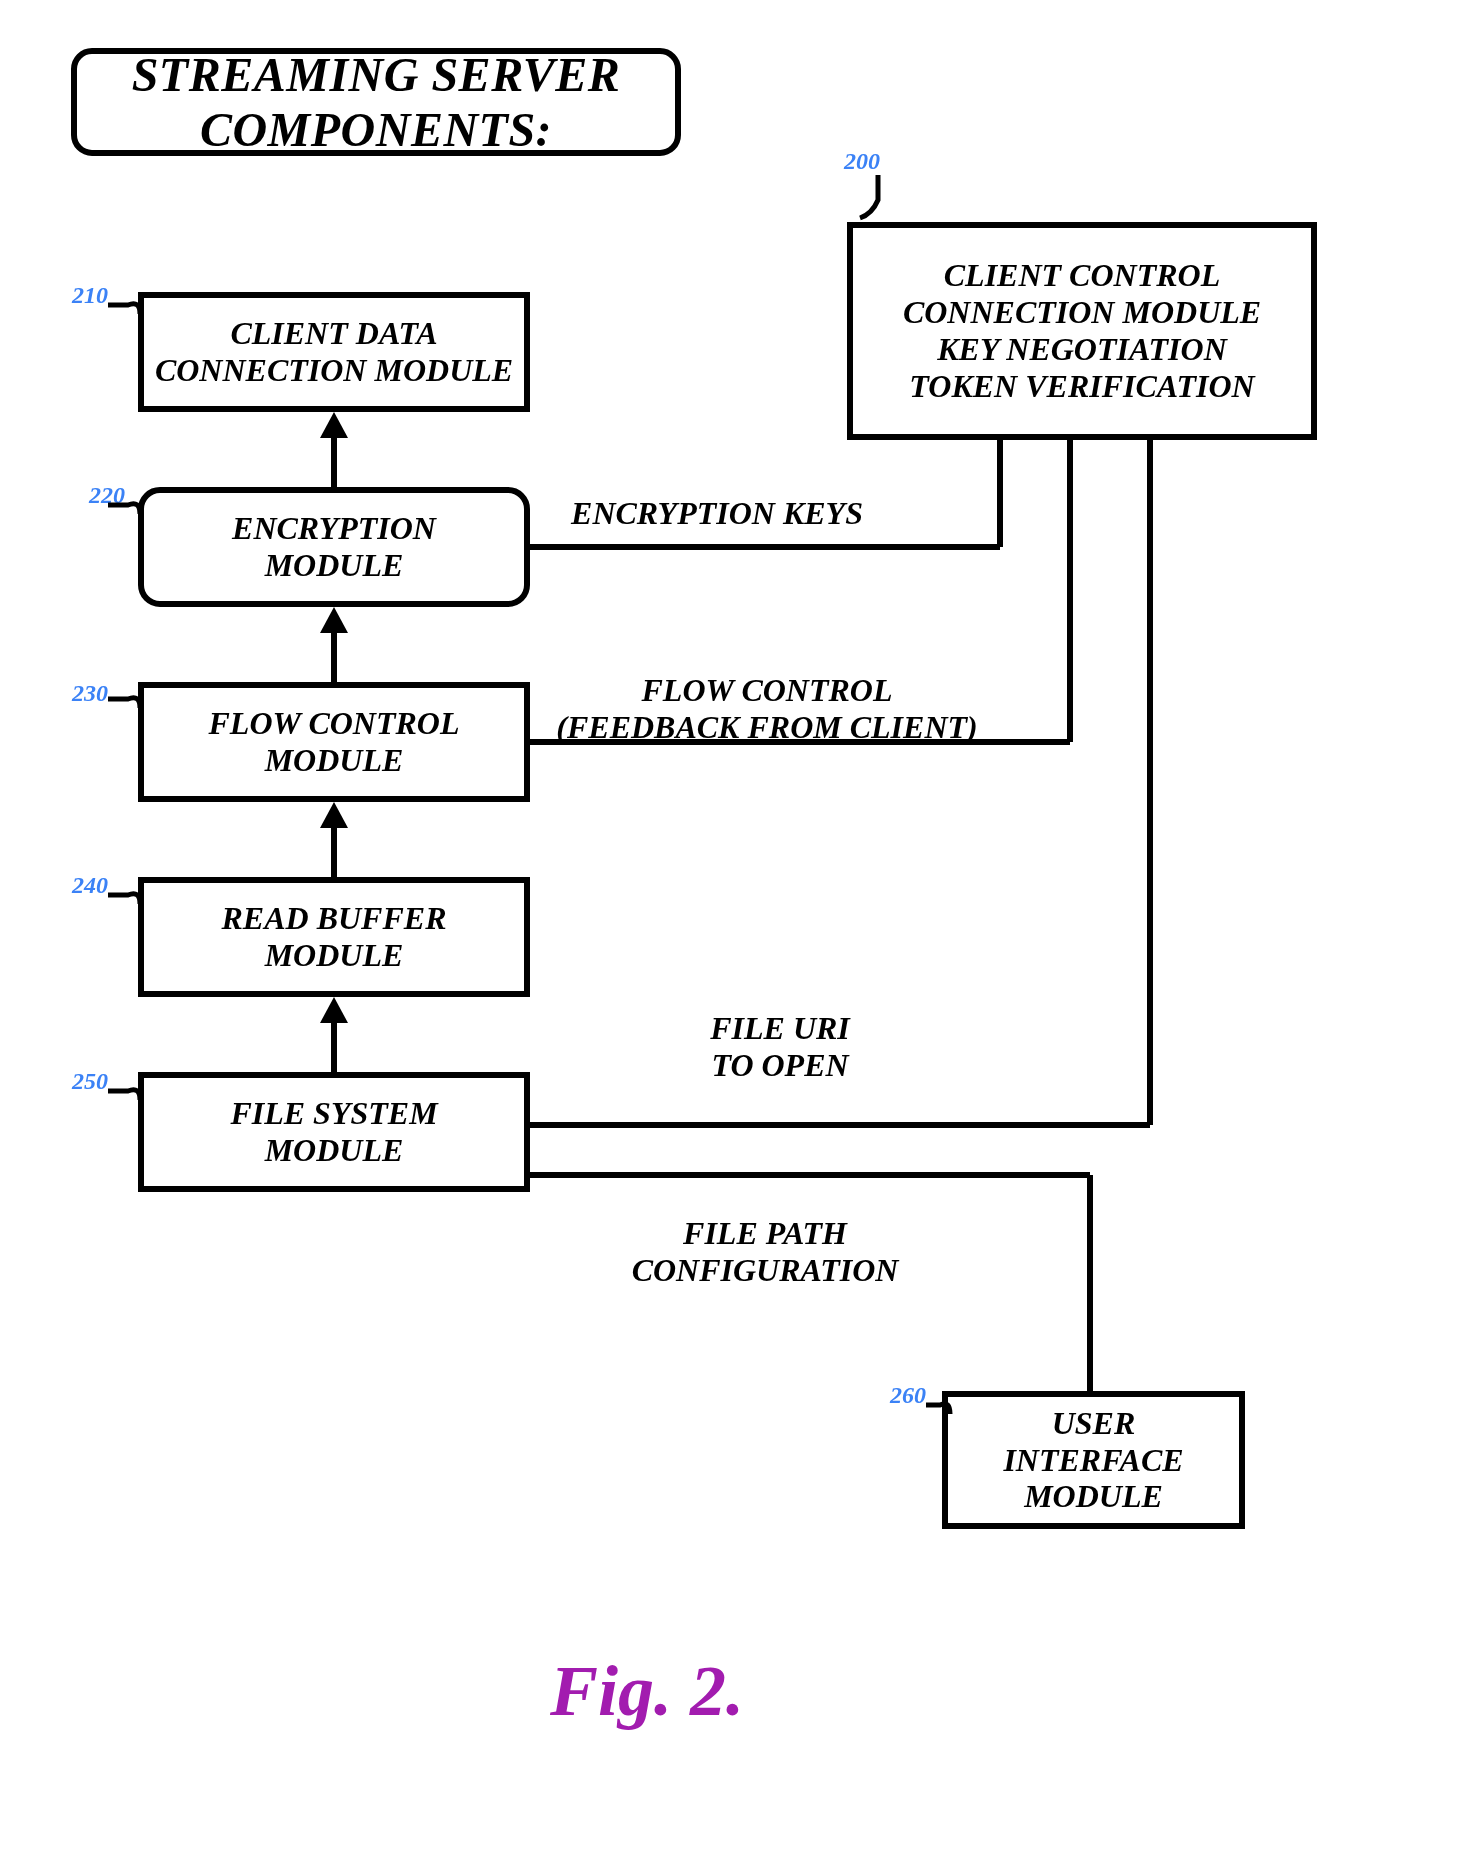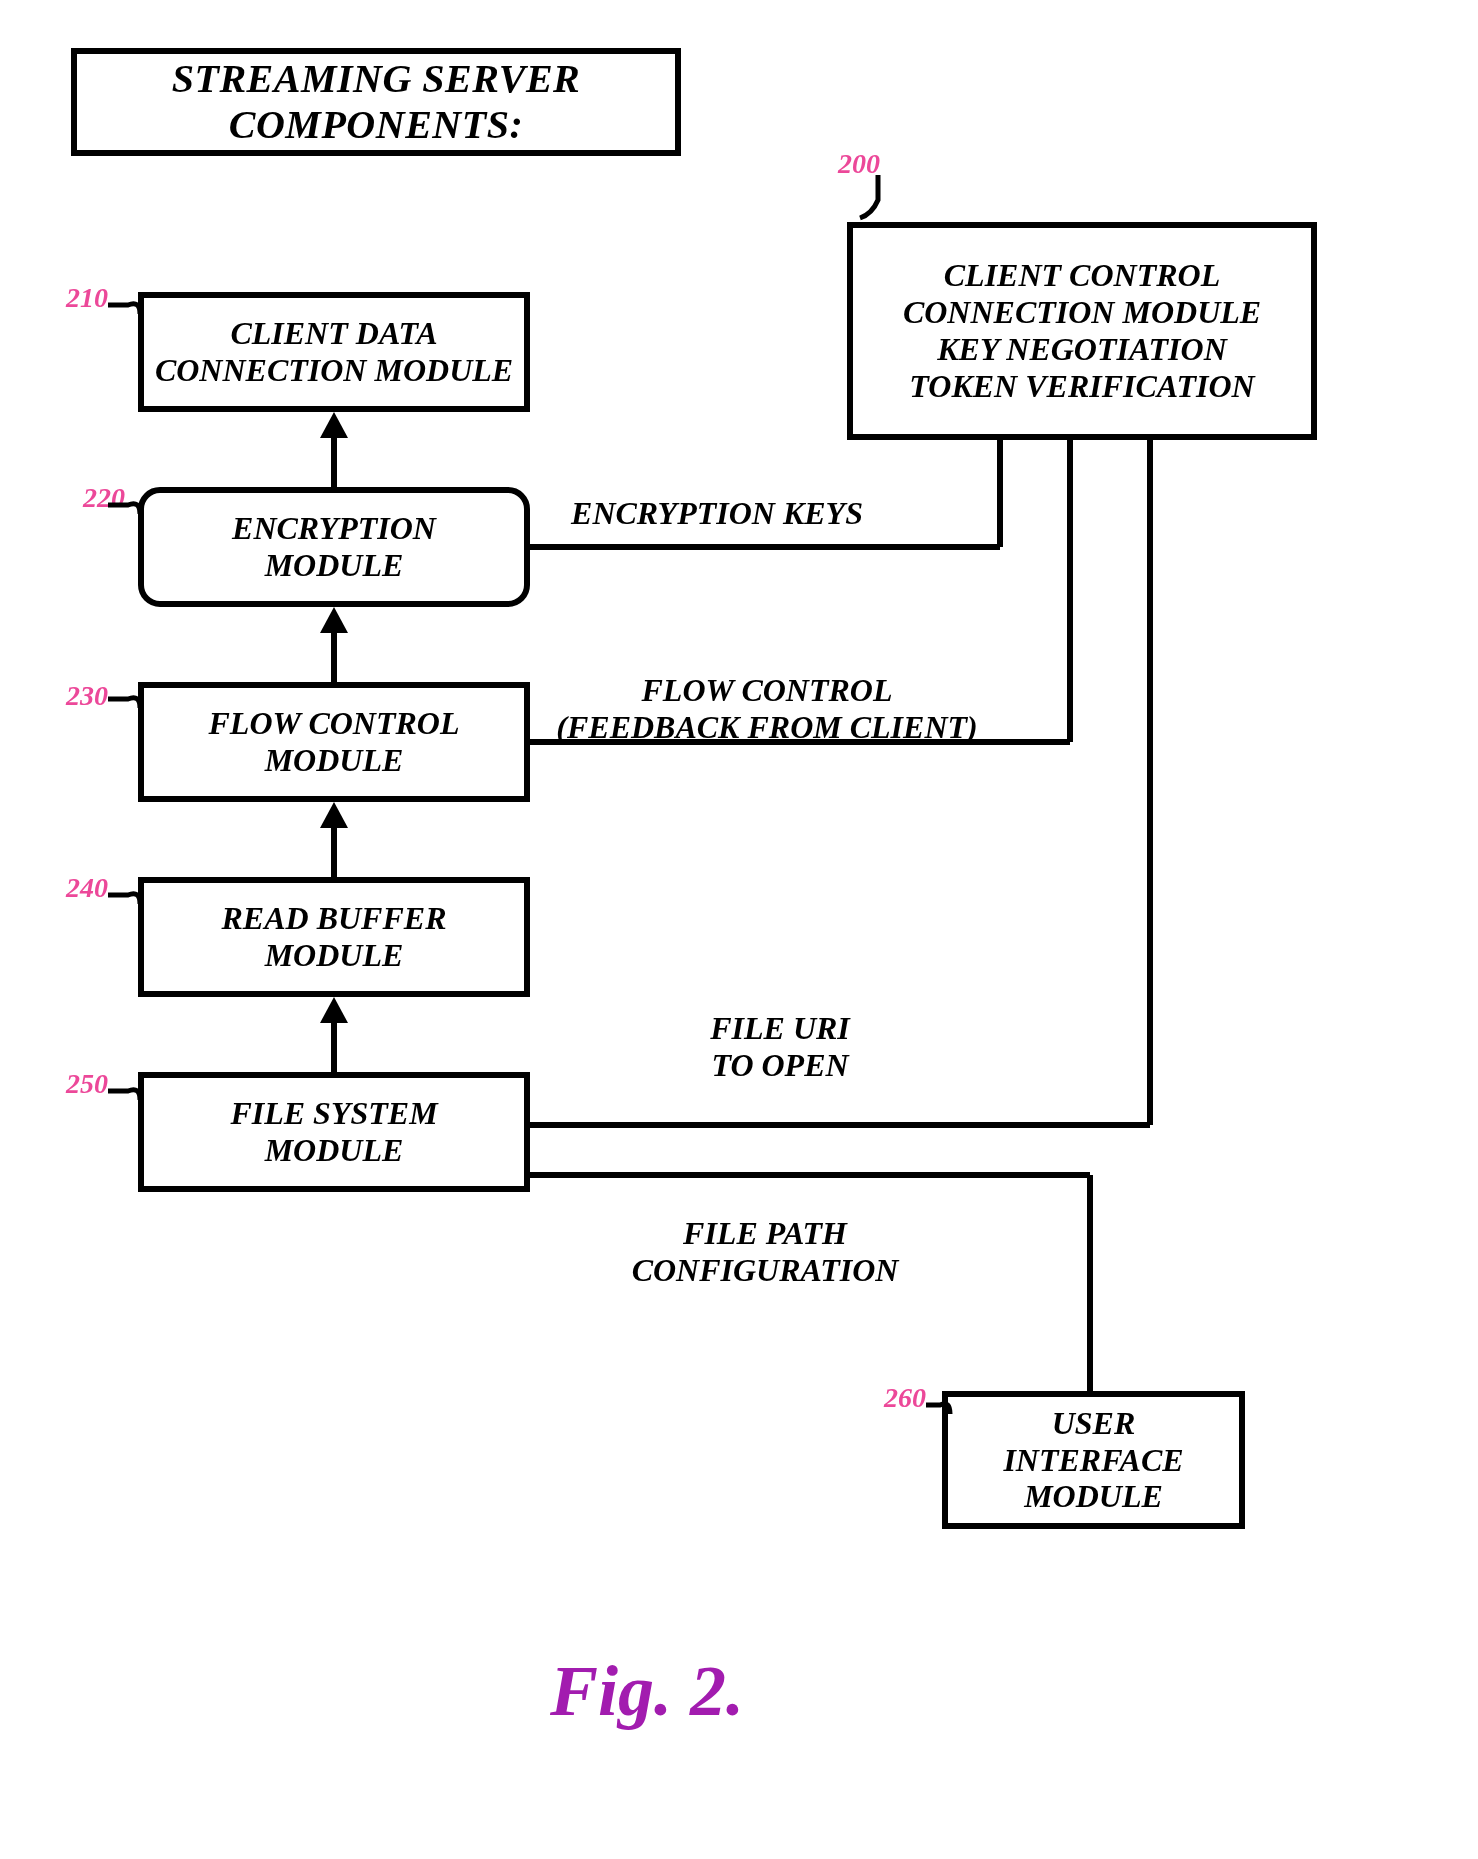--- a/index.html
+++ b/index.html
@@ -27,22 +27,23 @@
     color: #000;
     line-height: 1.15;
     box-sizing: border-box;
     padding: 6px 10px;
   }
   .title-box {
     left: 71px;
     top: 48px;
     width: 610px;
     height: 108px;
-    font-size: 40px;
+    font-size: 48px;
     letter-spacing: 0.5px;
+    border-radius: 21px;
   }
   .module-box {
     width: 392px;
     height: 120px;
     font-size: 32px;
   }
   .client-control-box {
     left: 847px;
     top: 222px;
     width: 470px;
@@ -54,22 +55,22 @@
     top: 1391px;
     width: 303px;
     height: 138px;
     font-size: 32px;
   }
 
   .ref-label {
     position: absolute;
     font-weight: 700;
     font-style: italic;
-    font-size: 28px;
-    color: #ec4899;
+    font-size: 24px;
+    color: #3b82f6;
     text-align: right;
   }
 
   .edge-label {
     position: absolute;
     font-weight: 700;
     font-style: italic;
     font-size: 32px;
     color: #000;
     text-align: center;

